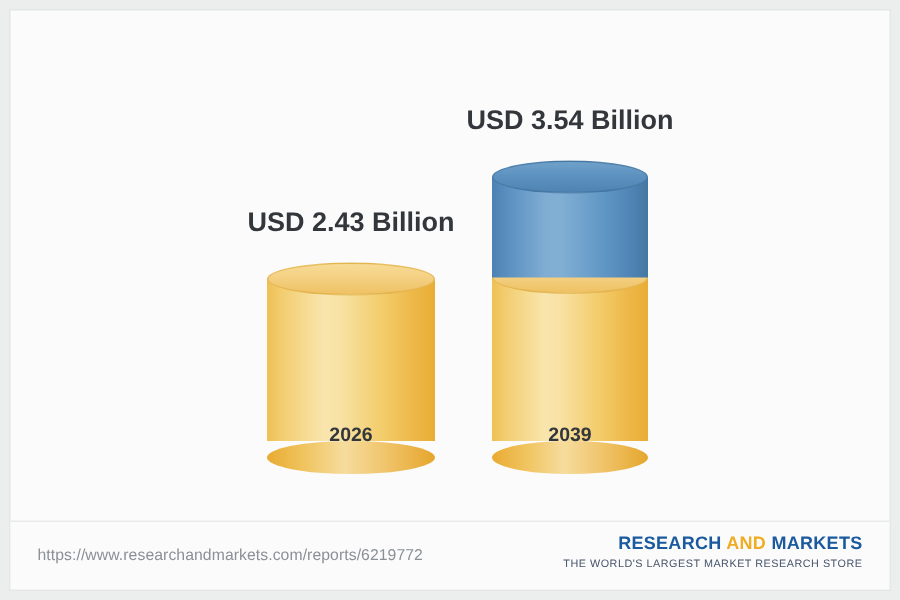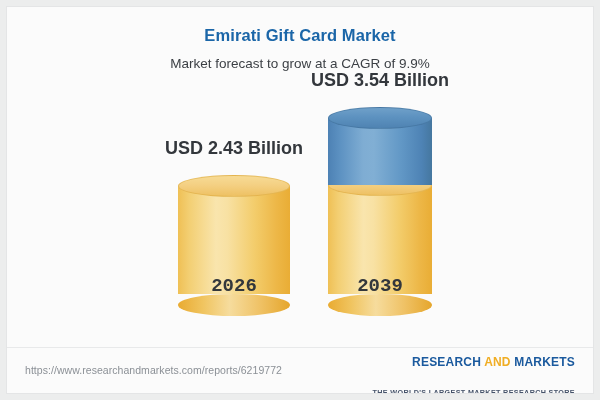--- a/index.html
+++ b/index.html
@@ -174,25 +174,24 @@
   .gold-foot {
     background: linear-gradient(to right,
       #e9ab32 0%, #f0c45f 22%, #f6dc9d 46%, #efc164 74%, #e5a62c 100%);
   }
 
   .axis-label {
     position: absolute;
     left: 50%;
     transform: translateX(-50%);
     bottom: 8px;
-    font-size: 19px;
+    font-size: 13px;
     font-weight: bold;
     color: #33373c;
     white-space: nowrap;
-    font-family: Liberation Mono, monospace;
   }
 
   
   .footer {
     position: absolute;
     left: 0; right: 0;
     bottom: 0;
     height: 46px;
     border-top: 1px solid #e8e9ea;
     background: #fbfbfb;
@@ -219,37 +218,35 @@
     font-weight: bold;
     letter-spacing: 0.2px;
     line-height: 1.05;
     color: #1b5a9e;
     white-space: nowrap;
   }
 
   .logo-and { color: #f0ad23; }
 
   .logo-tag {
-    margin-top: 19px;
+    margin-top: 2px;
     font-size: 7.2px;
-    font-weight: bold;
+    font-weight: normal;
     letter-spacing: 0.35px;
     color: #46536a;
     white-space: nowrap;
   }
 </style>
 </head>
 <body>
 
 <div class="frame">
   <div class="card">
 
-    <div class="chart-title">Emirati Gift Card Market</div>
-
-    <div class="chart-subtitle">Market forecast to grow at a CAGR of 9.9%</div>
+
 
     <div class="plot">
 
       <div class="bar-group" id="group-2026">
 
         <div class="value-label" id="label-2026">USD 2.43 Billion</div>
 
         <div class="cylinder" id="cyl-2026">
           <div class="cyl-shadow"></div>
           <div class="cap-bottom gold-foot" style="bottom:-11px;"></div>

